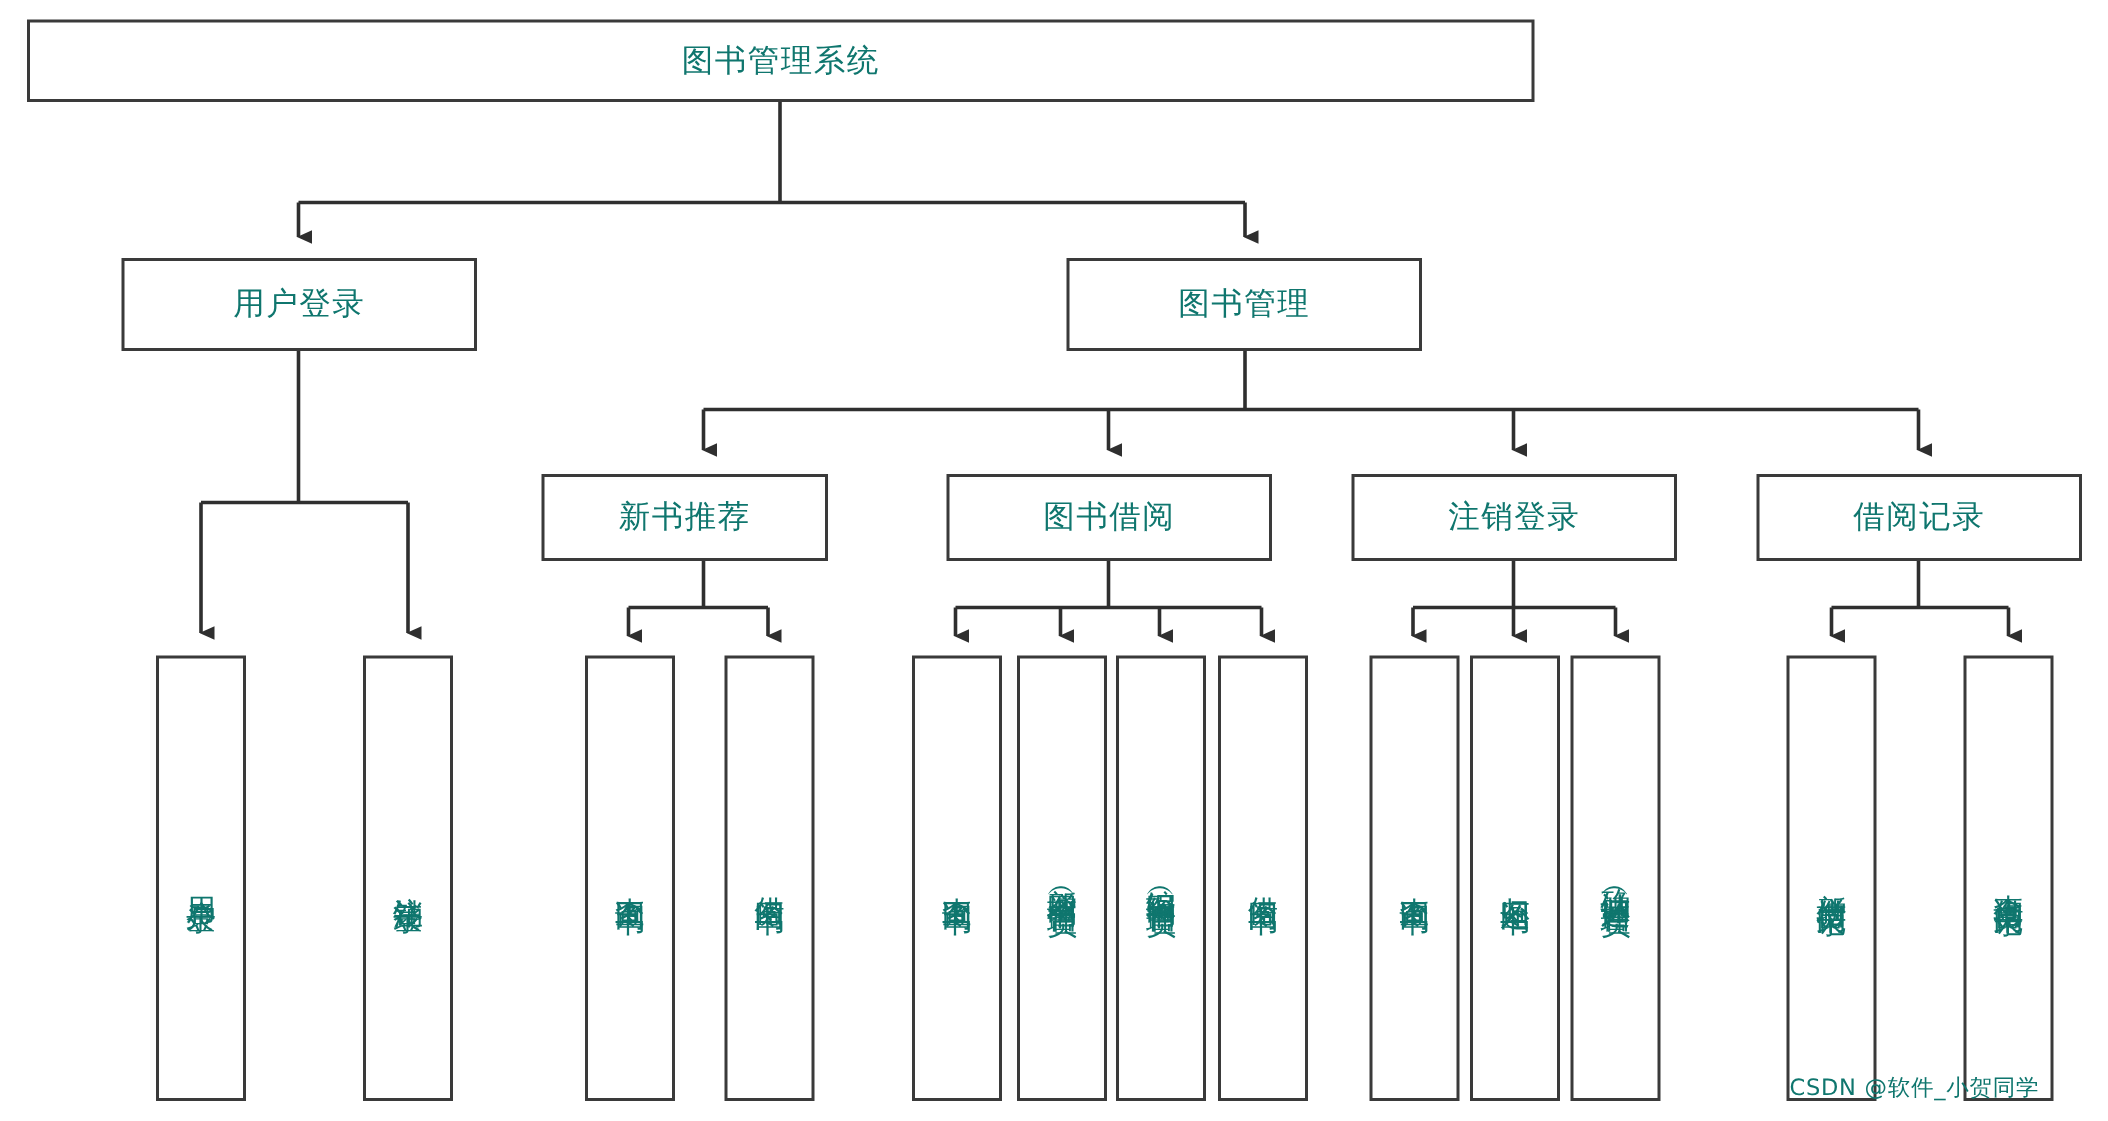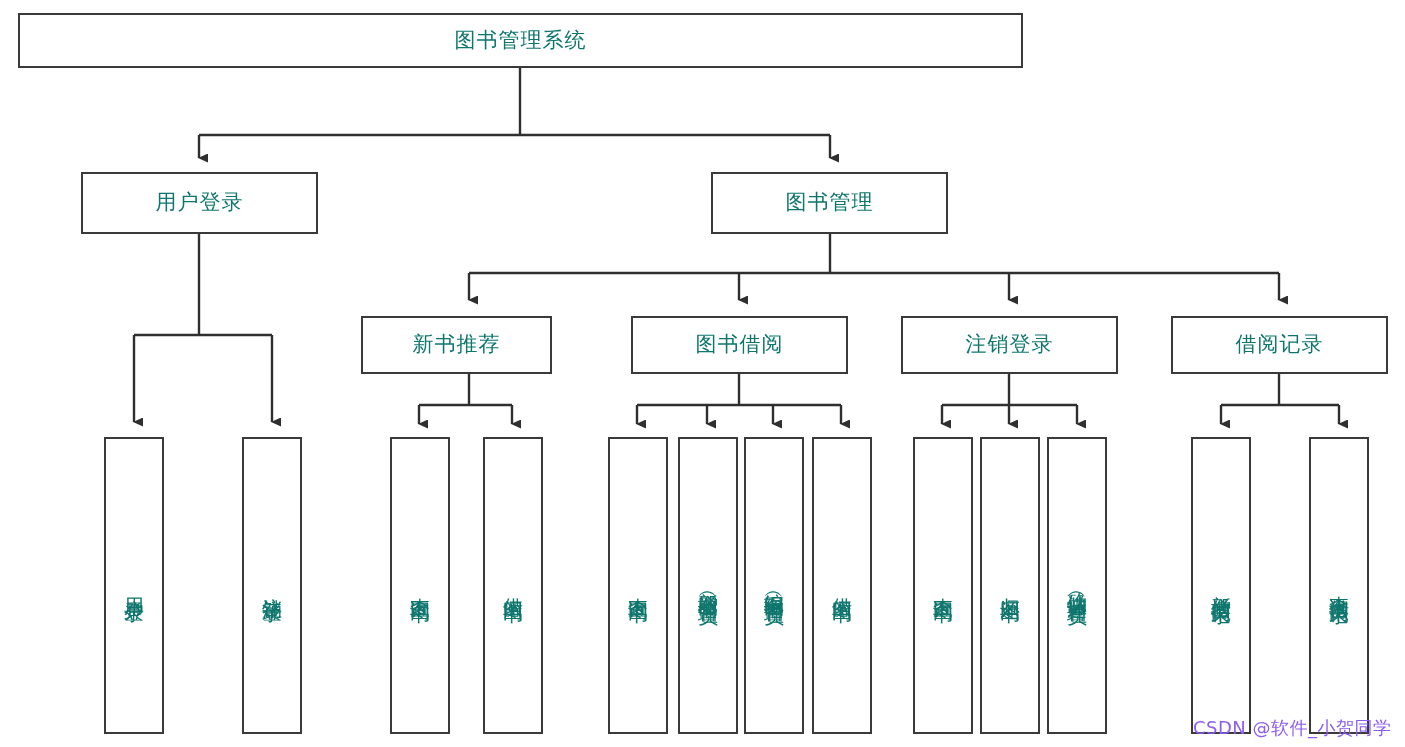--- a/index.html
+++ b/index.html
@@ -52,22 +52,22 @@
     text-orientation: upright;
     font-size: 20px;
     line-height: 1.25;
     letter-spacing: 2px;
     text-align: center;
     white-space: normal;
     max-height: 100%;
   }
   .watermark {
     position: absolute;
-    font-size: 18px;
-    color: #8b5cf6;
+    font-size: 15px;
+    color: #0f766e;
     white-space: nowrap;
     letter-spacing: 0.5px;
   }
 </style>
 </head>
 <body>
 
 <div id="diagram-root">
 
   <svg class="connectors" viewBox="0 0 1405 747">

